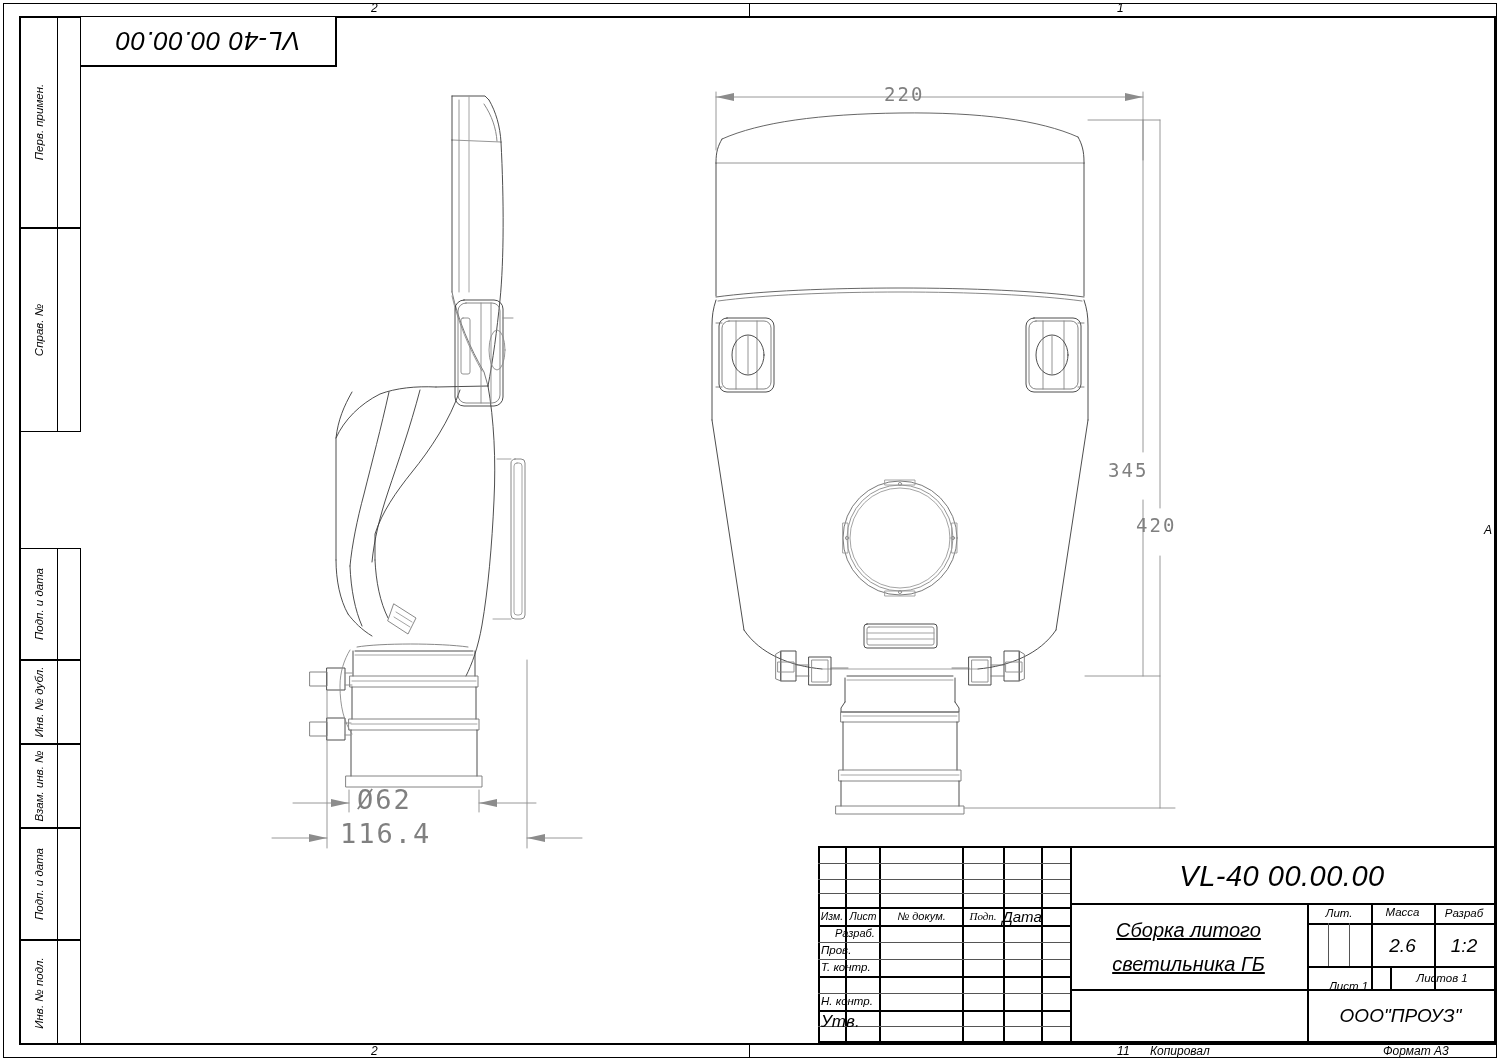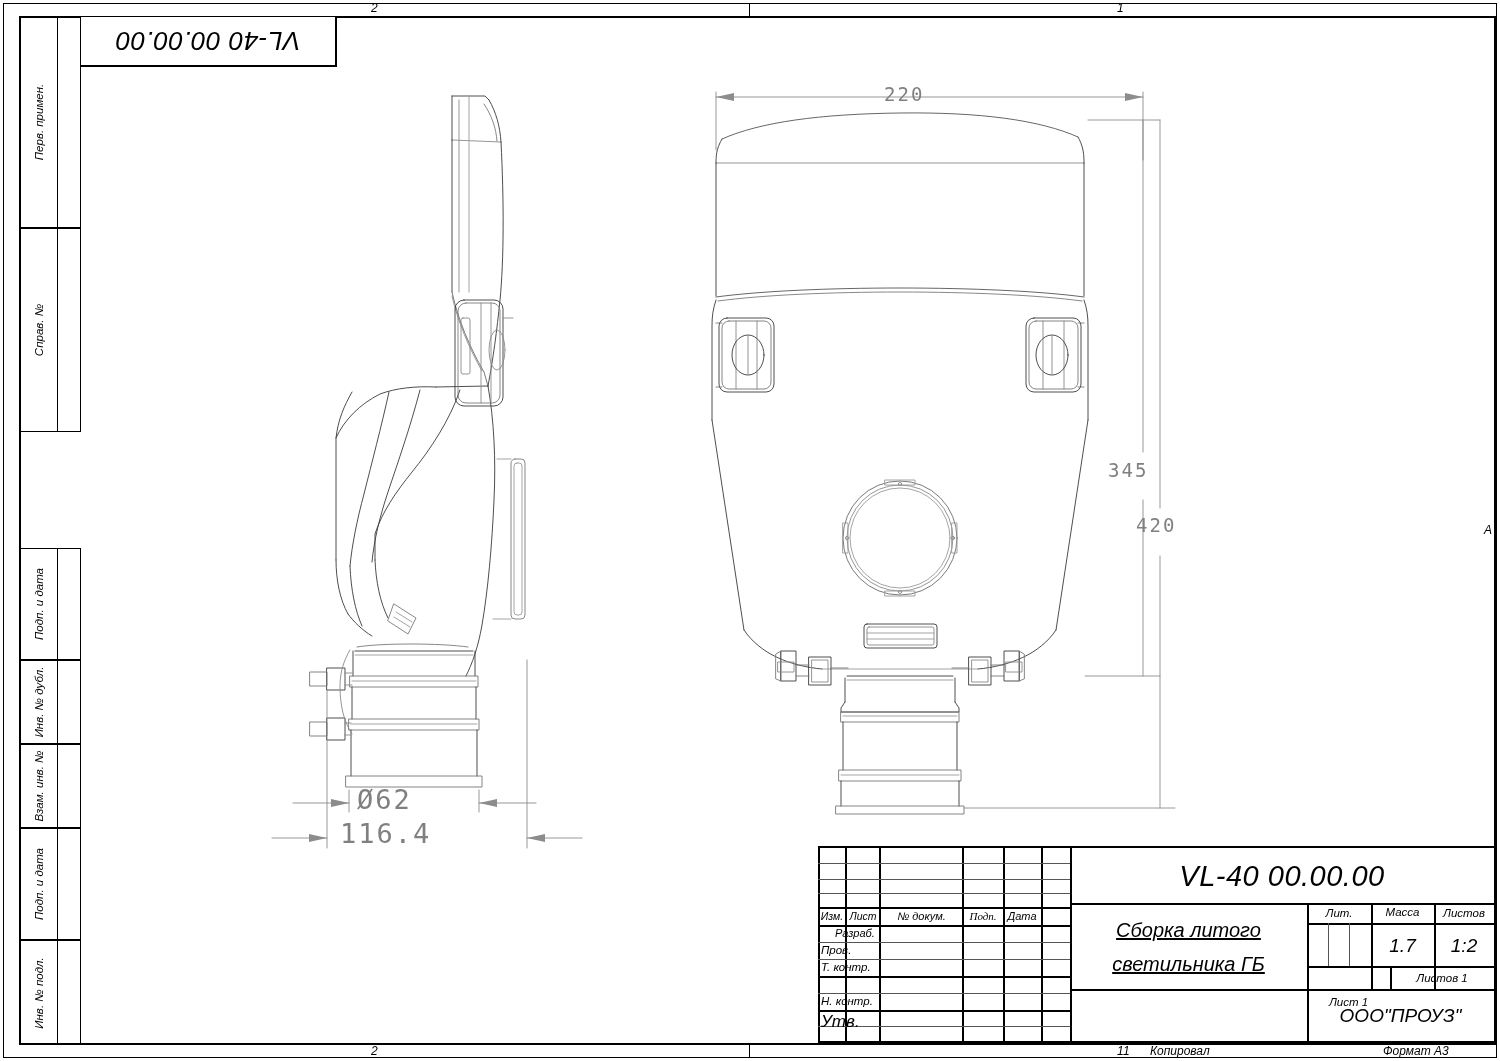--- a/index.html
+++ b/index.html
@@ -410,44 +410,44 @@
 
     <div class="tb-hv tb-h" style="left:489px;top:120px;width:189px;"></div>
     <div class="tb-hv tb-v" style="left:572px;top:120px;height:23px;"></div>
 
     <div class="tb-hv tb-v" style="left:489px;top:143px;height:52px;"></div>
 
     <div class="tb-t tb-center" style="left:0;top:62px;width:28px;height:17px;font-size:10.5px;">Изм.</div>
     <div class="tb-t tb-center" style="left:28px;top:62px;width:34px;height:17px;font-size:10.5px;">Лист</div>
     <div class="tb-t tb-center" style="left:62px;top:62px;width:83px;height:17px;font-size:11px;">№ докум.</div>
     <div class="tb-t tb-center" style="left:145px;top:62px;width:40px;height:17px;font-size:11px;font-family:Liberation Serif, serif;">Подп.</div>
-    <div class="tb-t tb-center" style="left:186px;top:62px;width:36px;height:17px;font-size:11px;border-radius:7px;">Дата</div>
+    <div class="tb-t tb-center" style="left:186px;top:62px;width:36px;height:17px;font-size:15px;border-radius:7px;">Дата</div>
 
     <div class="tb-t" style="left:17px;top:82px;font-size:11px;">Разраб.</div>
     <div class="tb-t" style="left:3px;top:99px;font-size:11.5px;">Пров.</div>
     <div class="tb-t" style="left:3px;top:116px;font-size:11.5px;">Т. контр.</div>
     <div class="tb-t" style="left:3px;top:133px;font-size:11.5px;"></div>
     <div class="tb-t" style="left:3px;top:150px;font-size:11.5px;">Н. контр.</div>
     <div class="tb-t" style="left:3px;top:167px;font-size:17px;">Утв.</div>
 
     <div class="tb-t tb-center" style="left:252px;top:4px;width:424px;height:52px;font-size:29px;letter-spacing:.5px;">VL-40 00.00.00</div>
 
     <div style="position:absolute;left:253px;top:59px;width:235px;height:83px;display:flex;flex-direction:column;align-items:center;justify-content:center;text-decoration:underline;">
       <div class="tb-t" style="position:relative;font-size:20px;">Сборка литого</div>
       <div class="tb-t" style="position:relative;font-size:20px;margin-top:14px;">светильника ГБ</div>
     </div>
 
     <div class="tb-t tb-center" style="left:489px;top:59px;width:64px;height:18px;font-size:11.5px;">Лит.</div>
     <div class="tb-t tb-center" style="left:553px;top:59px;width:63px;height:16px;font-size:11.5px;">Масса</div>
-    <div class="tb-t tb-center" style="left:616px;top:59px;width:60px;height:18px;font-size:11.5px;">Листов</div>
-
-    <div class="tb-t tb-center" style="left:553px;top:78px;width:63px;height:42px;font-size:19px;">1.7</div>
+    <div class="tb-t tb-center" style="left:616px;top:59px;width:60px;height:18px;font-size:11.5px;">Разраб</div>
+
+    <div class="tb-t tb-center" style="left:553px;top:78px;width:63px;height:42px;font-size:19px;">2.6</div>
     <div class="tb-t tb-center" style="left:616px;top:78px;width:60px;height:42px;font-size:19px;">1:2</div>
 
-    <div class="tb-t tb-center" style="left:489px;top:122px;width:83px;height:37px;font-size:11.5px;margin-top:16px;">Лист 1</div>
+    <div class="tb-t tb-center" style="left:489px;top:122px;width:83px;height:37px;font-size:11.5px;">Лист 1</div>
     <div class="tb-t tb-center" style="left:572px;top:122px;width:104px;height:21px;font-size:11.5px;">Листов 1</div>
 
     <div class="tb-t tb-center" style="left:489px;top:143px;width:187px;height:52px;font-size:19px;">ООО"ПРОУЗ"</div>
   </div>
 
   <span class="bottom-strip" style="left:1123px;top:1044px;">1</span>
   <span class="bottom-strip" style="left:1150px;top:1044px;">Копировал</span>
   <span class="bottom-strip" style="left:1375px;top:1044px;margin-left:8px;">Формат А3</span>
 
 </div>

